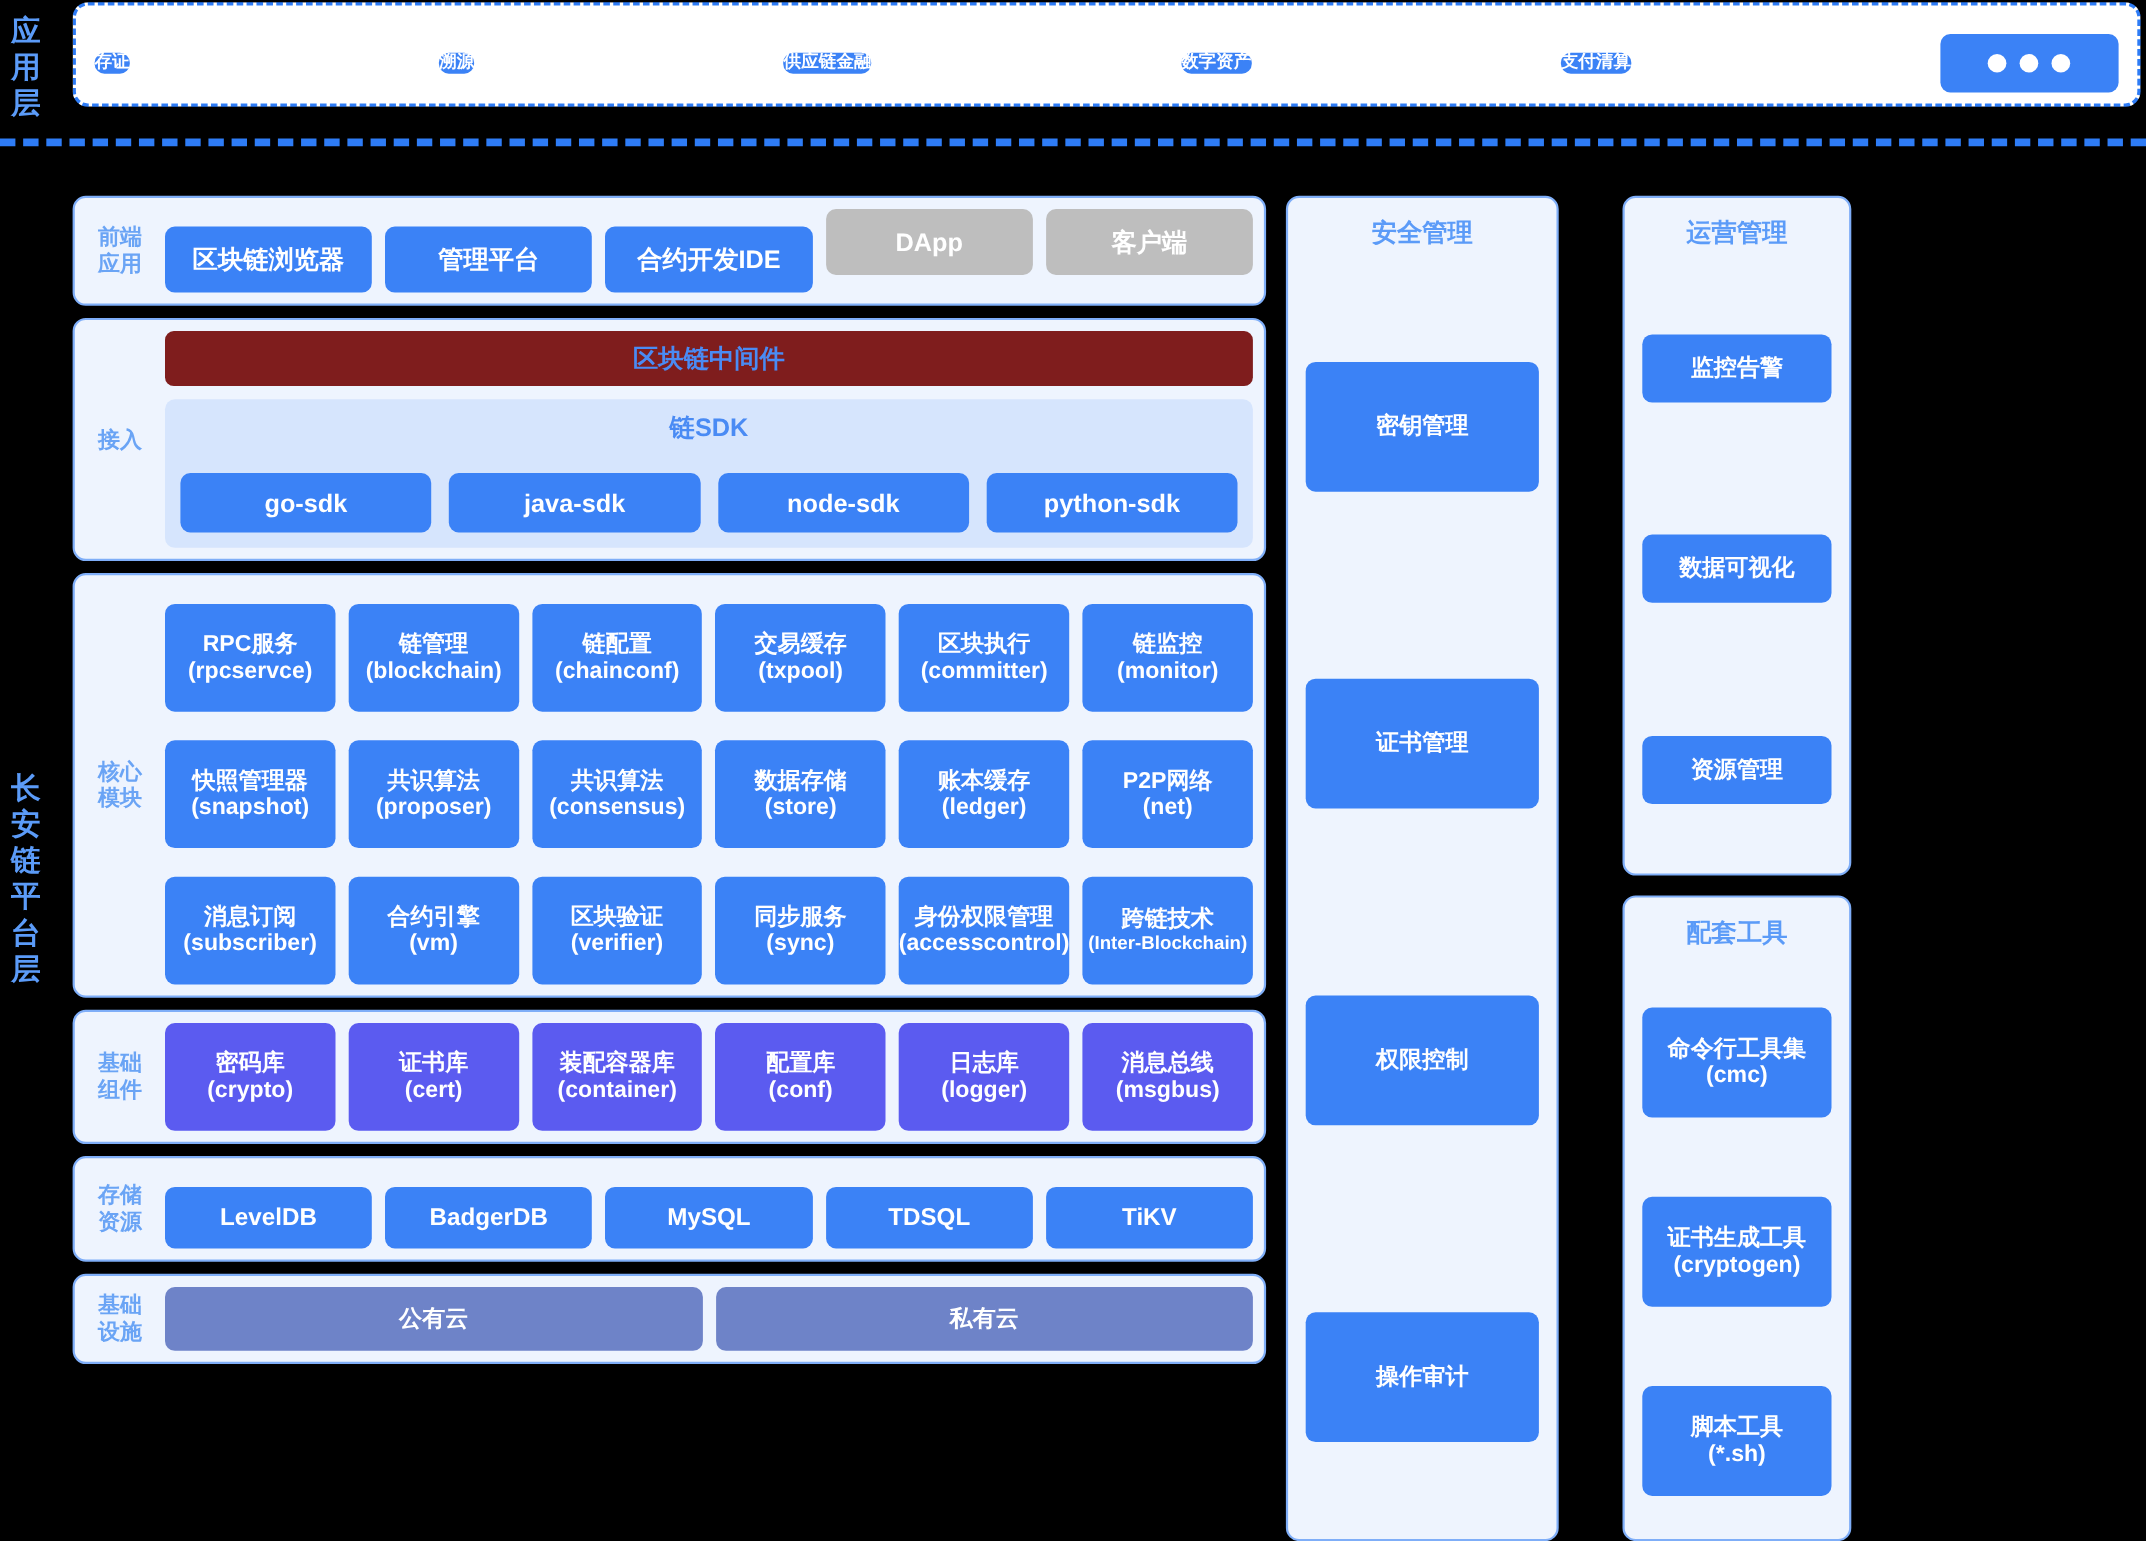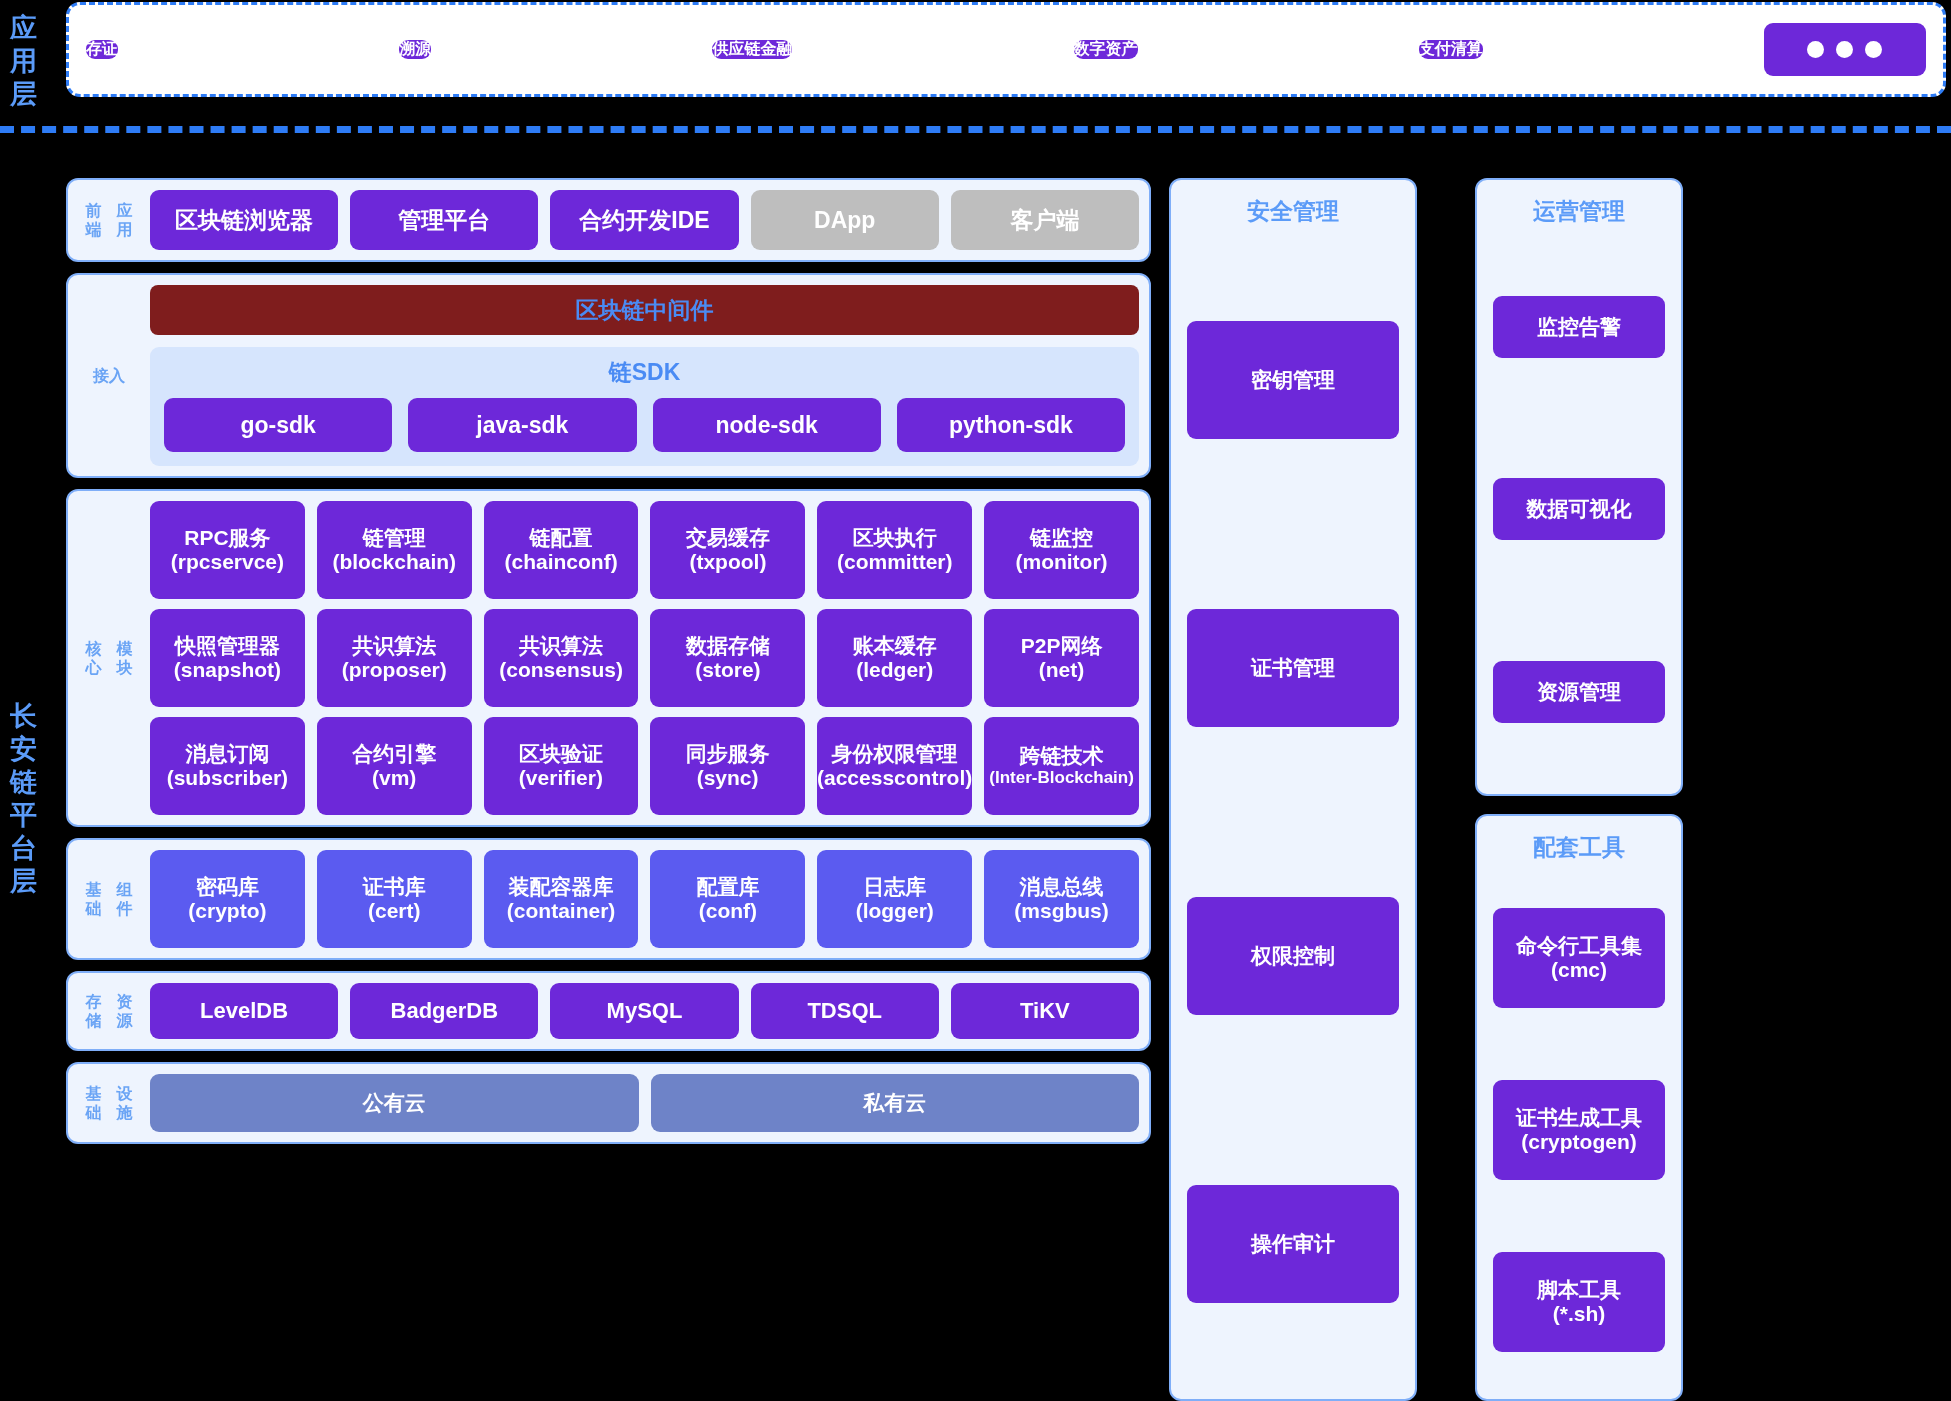--- a/index.html
+++ b/index.html
@@ -72,40 +72,40 @@
     border: 2px solid #7FAEF8;
     border-radius: 12px;
   }
 
   
   .row { display: flex; align-items: stretch; padding: 10px; gap: 10px; }
   .row-label {
     flex: 0 0 62px;
     color: #6AA4F5;
     font-weight: bold;
-    font-size: 16px;
+    font-size: 20px;
     line-height: 1.2;
-    display: flex; flex-direction: row;
+    display: flex; flex-direction: column;
     align-items: center; justify-content: center;
     text-align: center;
   }
   .row-items { flex: 1; display: flex; gap: 12px; }
   .row-items > * { flex: 1; }
 
   .bx {
     border-radius: 9px;
     color: #fff;
     font-weight: bold;
     display: flex; flex-direction: column;
     align-items: center; justify-content: center;
     text-align: center;
     line-height: 1.16;
   }
   .bx .sub { font-weight: bold; }
-  .blue  { background: #6d28d9; }
+  .blue  { background: #3b82f6; margin-top: 16px; }
   .gray  { background: #BEBEBE; }
   .purple{ background: #5B5BF0; }
   .slate { background: #6E83C8; }
 
   
   .fe-row .bx { height: 60px; font-size: 23px; }
 
   
   .access { padding: 10px; display:flex; gap:10px; align-items: stretch; }
   .access .row-label { flex: 0 0 62px; }

